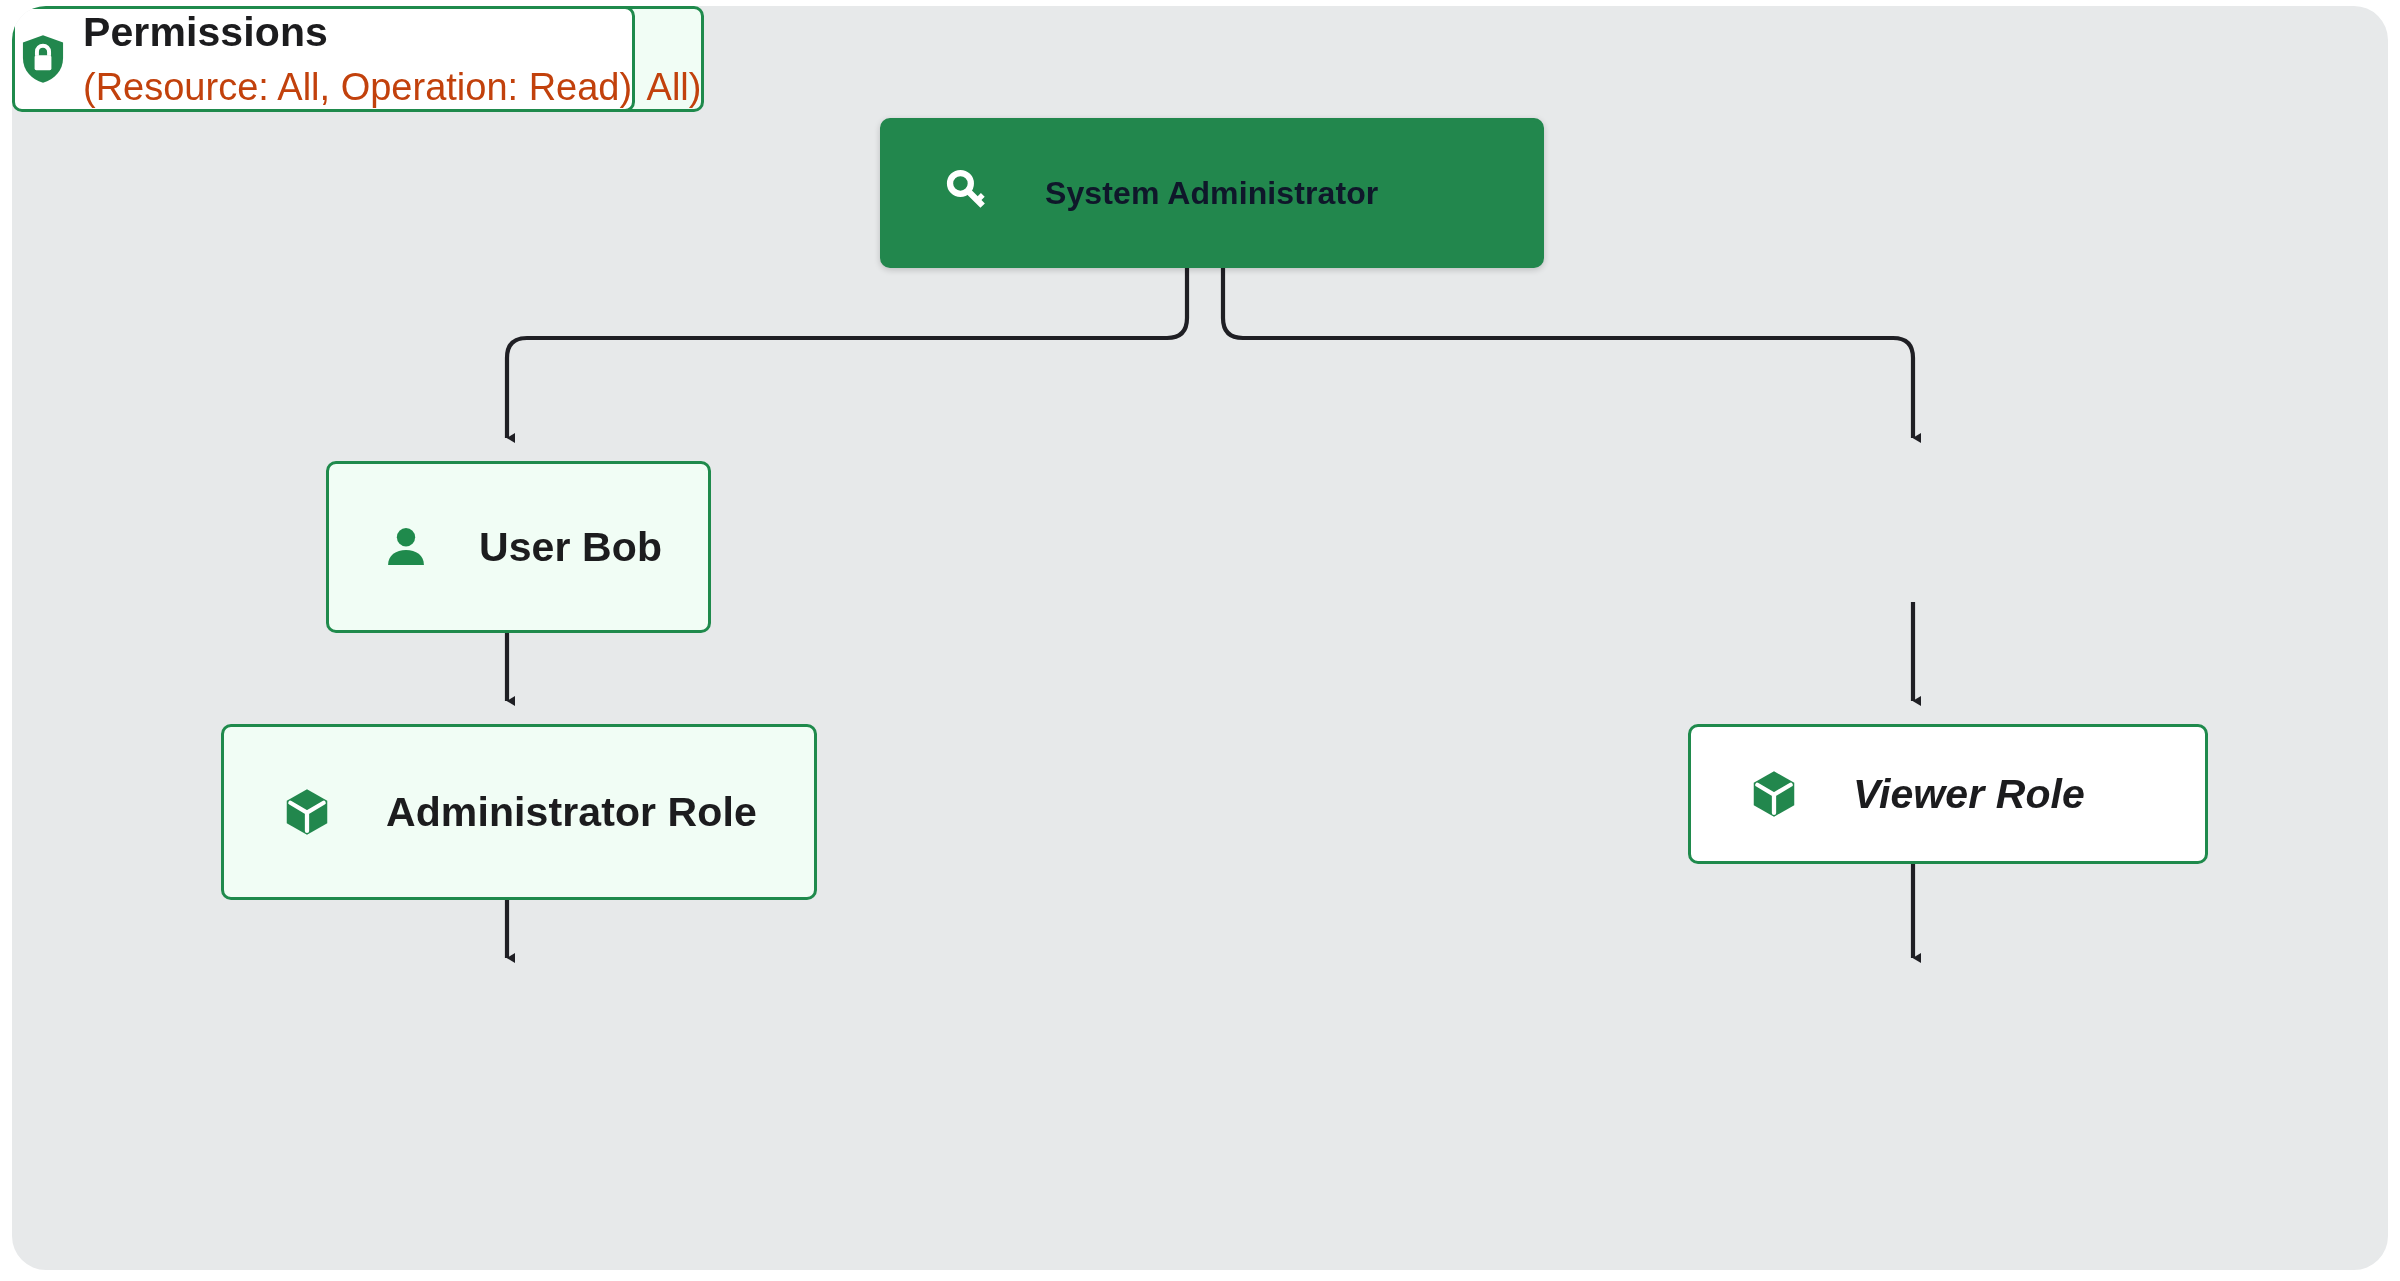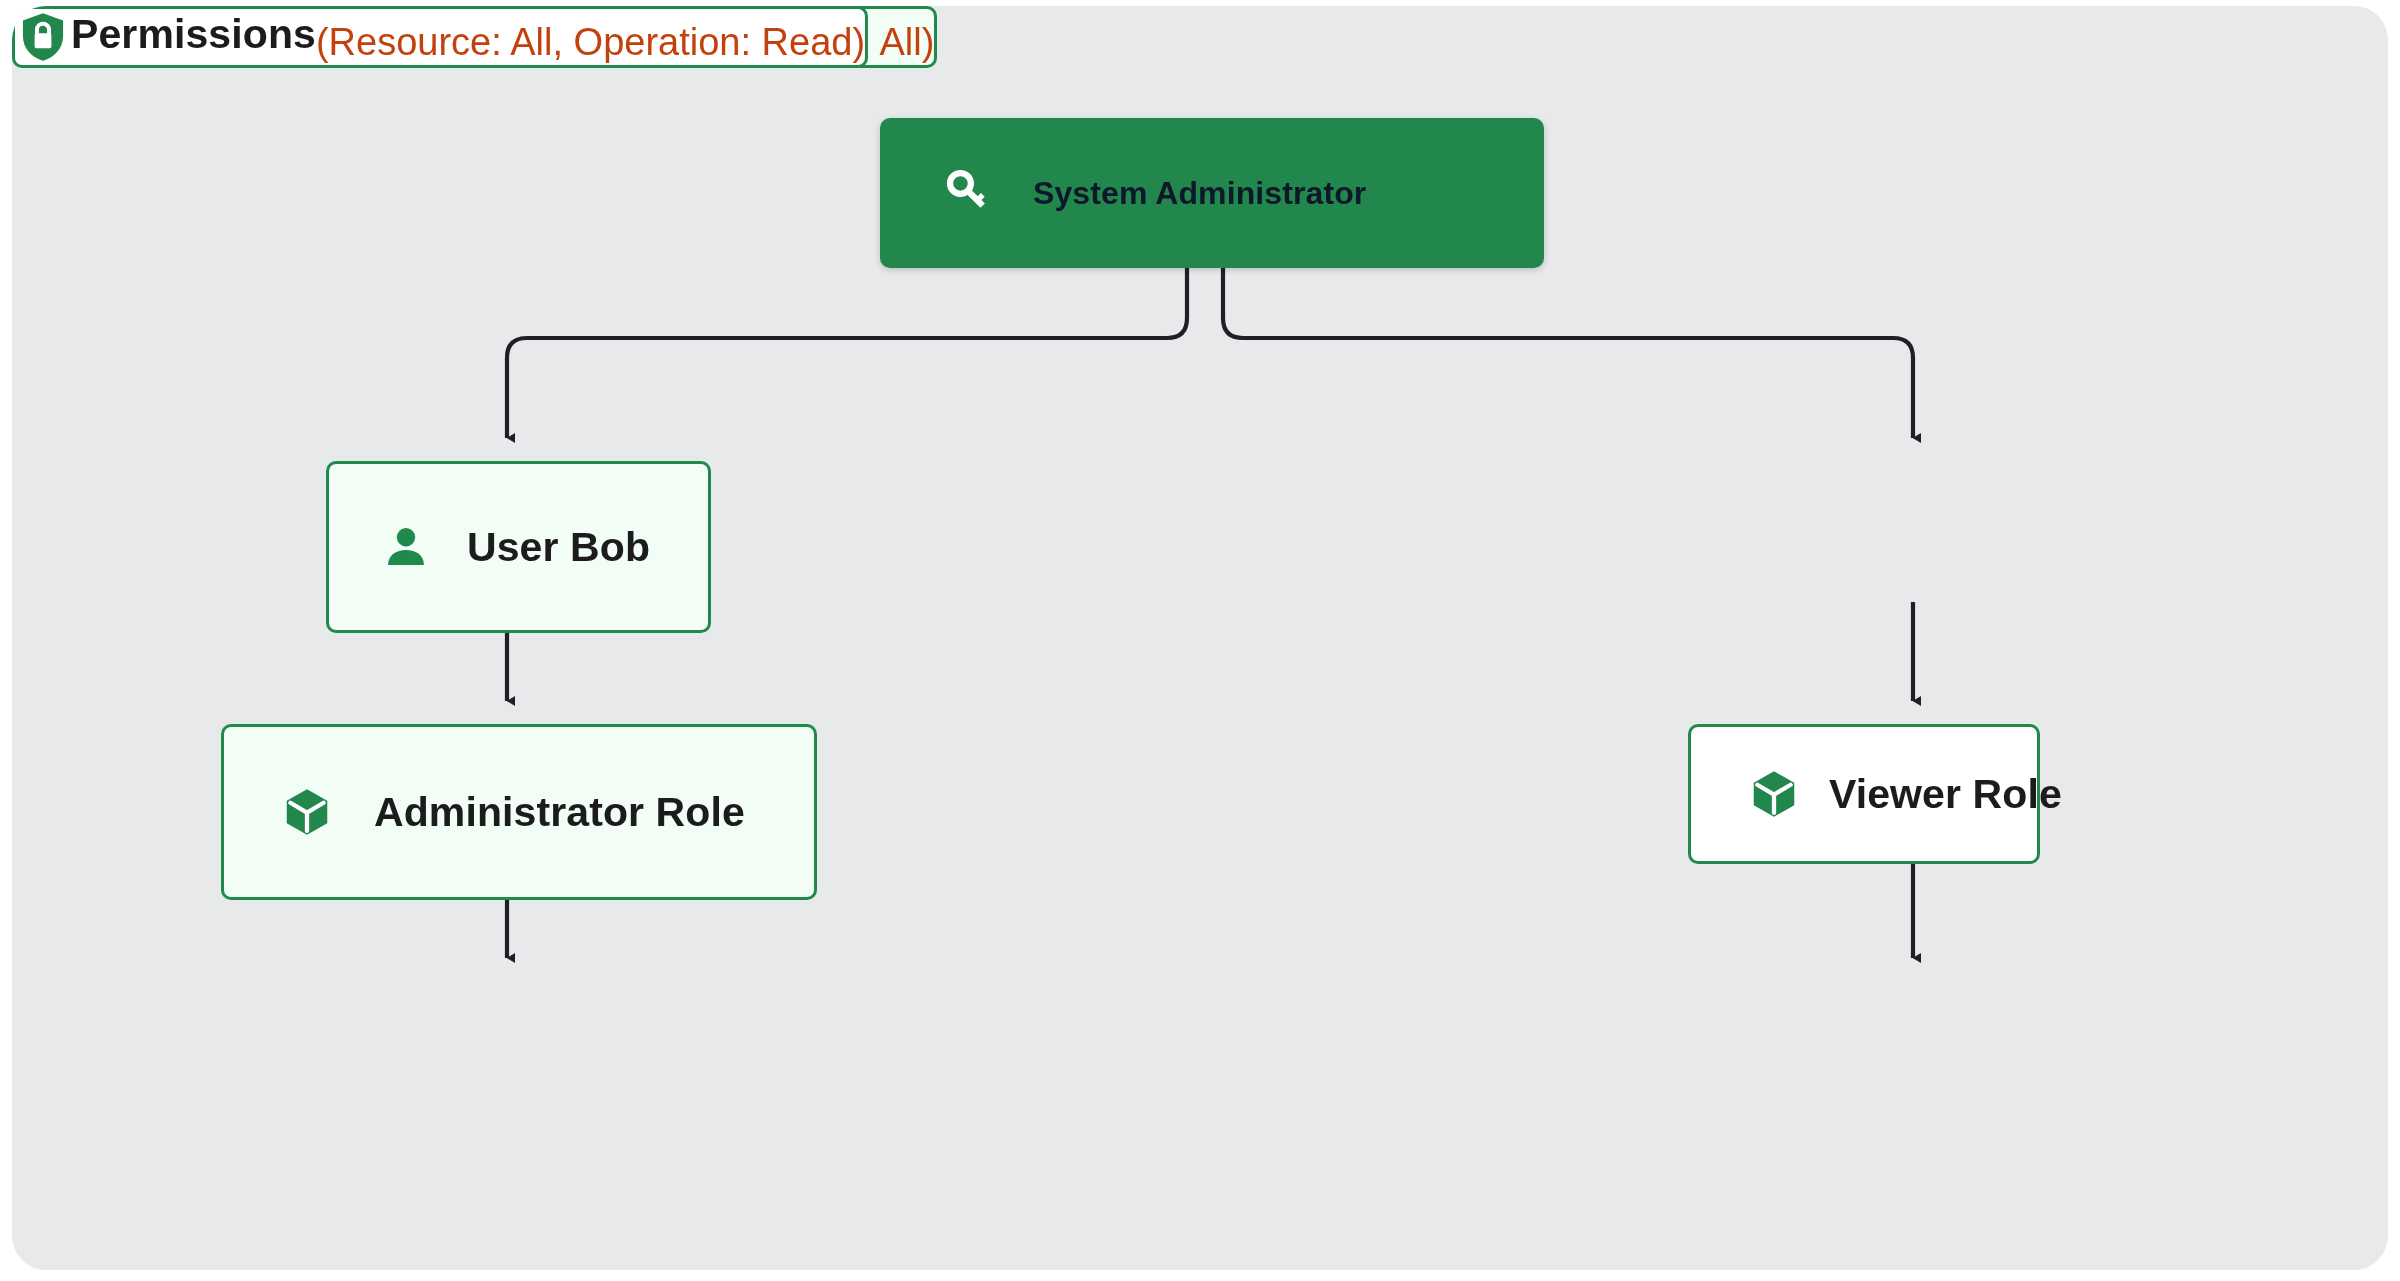--- a/index.html
+++ b/index.html
@@ -52,22 +52,23 @@
 
   .node-icon {
     flex: 0 0 auto;
     display: flex;
     align-items: center;
     justify-content: center;
   }
 
   .node-text {
     display: flex;
-    flex-direction: row;
+    flex-direction: column;
     justify-content: space-between;
+    margin-left: 12px;
   }
 
   .label-main {
     font-size: 41px;
     font-weight: 700;
     color: #1c1c1e;
     letter-spacing: 0.1px;
     white-space: nowrap;
   }
 
@@ -82,21 +83,21 @@
     color: #c2410c;
     white-space: nowrap;
     margin-top: 10px;
   }
 
   
   #node-root        { left: 868px;  top: 112px;  width: 664px; height: 150px; padding-left: 58px; gap: 34px; }
   #node-user-bob    { left: 314px;  top: 455px;  width: 385px; height: 172px; padding-left: 52px; gap: 36px; }
   #node-user-alice  { left: 1690px; top: 455px;  width: 408px; height: 148px; padding-left: 52px; gap: 36px; }
   #node-role-admin  { left: 209px;  top: 718px;  width: 596px; height: 176px; padding-left: 56px; gap: 40px; }
-  #node-role-viewer { left: 1676px; top: 718px;  width: 352px; height: 140px; padding-left: 56px; gap: 28px; }
+  #node-role-viewer { left: 1676px; top: 718px;  width: 520px; height: 140px; padding-left: 56px; gap: 40px; font-style: italic; }
   #node-perm-left   { left: 120px;  top": 0;     }
   #node-perm-left   { left: 120px;  top: 975px;  width: 772px; height: 188px; padding-left: 54px; gap: 40px; }
   #node-perm-right  { left: 1506px; top: 975px;  width: 772px; height: 188px; padding-left: 54px; gap: 40px; }
 </style>
 </head>
 <body>
 
 <div id="canvas">
 
   <svg id="edges" viewBox="0 0 2376 1264">

